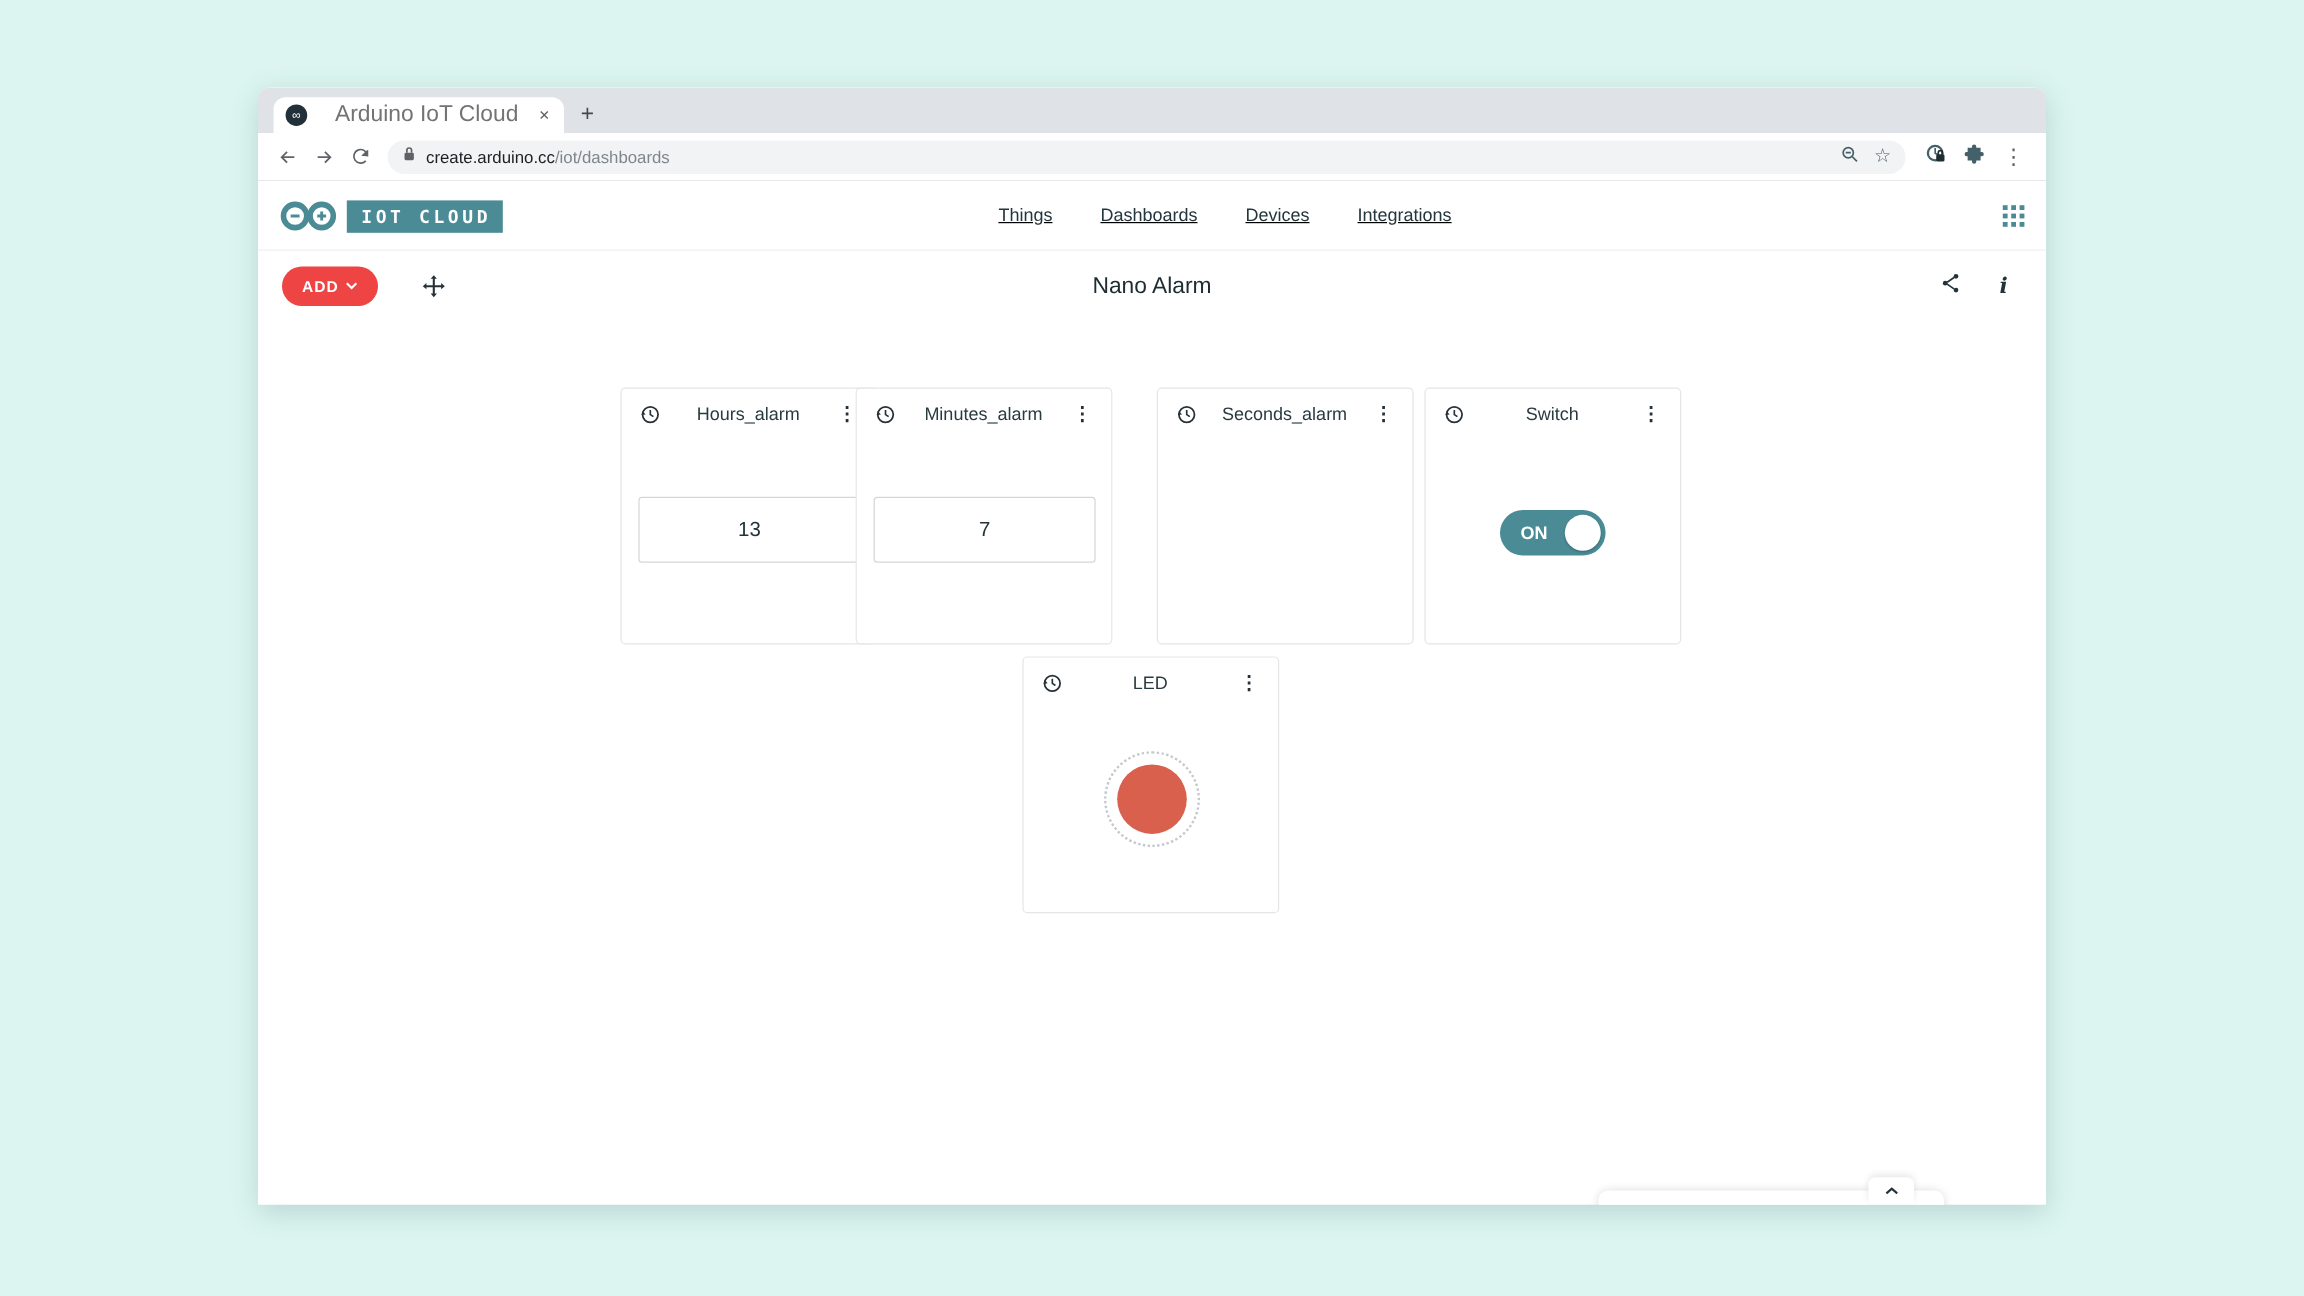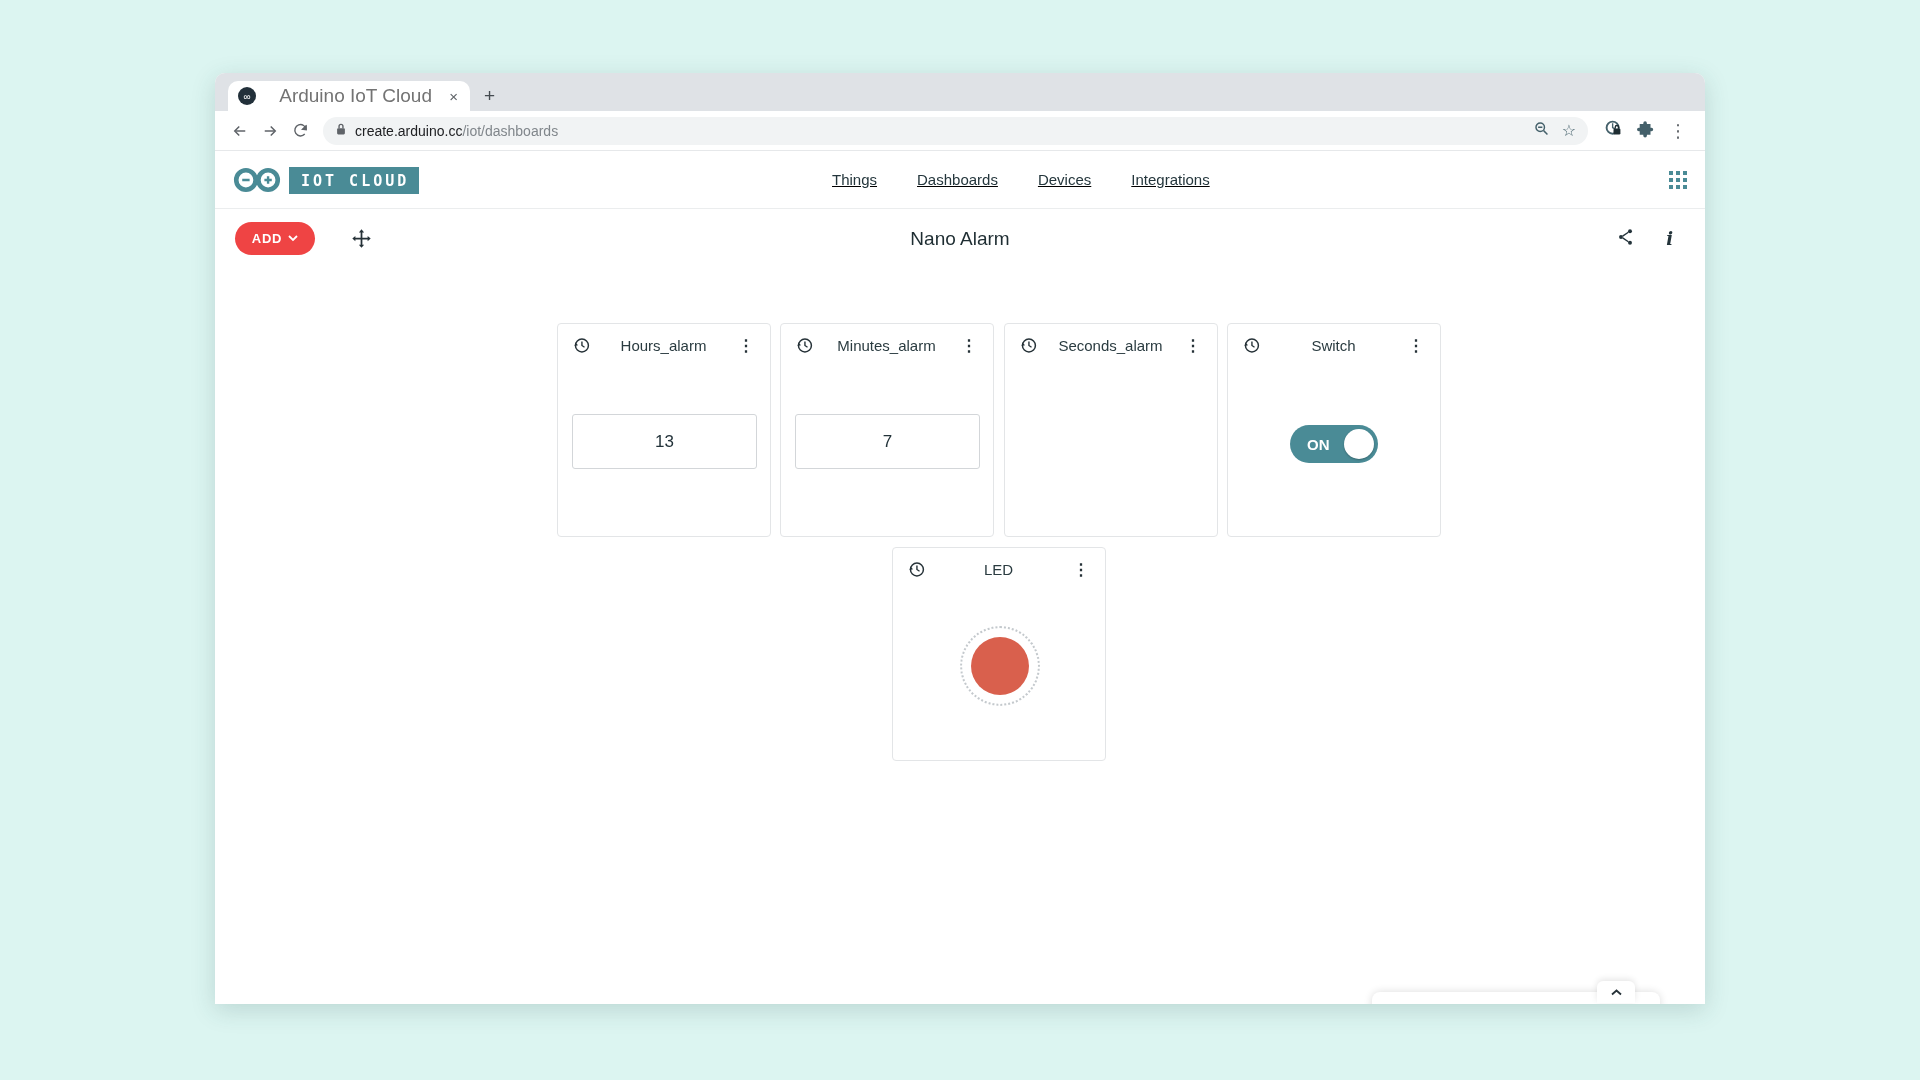--- a/index.html
+++ b/index.html
@@ -51,21 +51,21 @@
   .dash-toolbar { height:59px; background:#fff; display:flex; align-items:center; padding:0 20px; position:relative; }
   .add-btn { width:80px; height:33px; border-radius:17px; background:#ef4444; border:none;
     color:#fff; font-family:"Liberation Sans", sans-serif; font-size:13px; font-weight:bold; letter-spacing:0.8px;
     display:flex; align-items:center; justify-content:center; gap:6px; }
   .move-btn { margin-left:36px; display:flex; align-items:center; }
   .dash-title { position:absolute; left:50%; transform:translateX(-50%); font-size:19px; color:#1e2d32; }
   .dash-right { margin-left:auto; display:flex; align-items:center; gap:32px; padding-right:12px; }
   .info-glyph { font-family:"DejaVu Serif", serif; font-style:italic; font-weight:bold; font-size:18px; color:#23333a; }
 
   
-  .dashboard { position:relative; height:734px; background:#fff;margin-left:40px; }
+  .dashboard { position:relative; height:734px; background:#fff; }
   .card { position:absolute; width:214px; height:214px; background:#fff;
     border:1px solid #e3e5e7; border-radius:4px; }
   .card-header { display:flex; align-items:center; padding:12px 14px 0 14px; }
   .card-title { flex:1; text-align:center; font-size:15px; color:#2a3b40; }
   .kebab { font-size:16px; font-weight:bold; color:#263238; line-height:1; padding:0 2px; }
   .value-box { position:absolute; left:14px; width:185px; top:90px; height:55px;
     border:1px solid #d3d6d9; border-radius:3px; display:flex; align-items:center; justify-content:center;
     font-size:17px; color:#23333a; background:#fff; }
   .switch-toggle { position:absolute; left:50%; transform:translateX(-50%); top:101px;
     width:88px; height:38px; border-radius:19px; background:#4a8b96; display:flex; align-items:center; }
@@ -216,21 +216,21 @@
             <circle cx="11.5" cy="11" r="7.5" fill="none" stroke="#263238" stroke-width="1.7"></circle>
             <path d="M11.5 6.5V11l3 2" fill="none" stroke="#263238" stroke-width="1.6"></path>
             <path d="M4 7.5L3 11.5l4-.7" fill="#263238" stroke="none"></path>
           </svg>
         <span class="card-title">Hours_alarm</span>
         <span class="kebab">⋮</span>
       </div>
       <div class="value-box">13</div>
     </div>
 
-    <div class="card" style="left:525px; top:55px;">
+    <div class="card" style="left:498px; top:55px;">
       <div class="card-header">
         <svg width="19" height="19" viewBox="0 0 22 22">
             <circle cx="11.5" cy="11" r="7.5" fill="none" stroke="#263238" stroke-width="1.7"></circle>
             <path d="M11.5 6.5V11l3 2" fill="none" stroke="#263238" stroke-width="1.6"></path>
             <path d="M4 7.5L3 11.5l4-.7" fill="#263238" stroke="none"></path>
           </svg>
         <span class="card-title">Minutes_alarm</span>
         <span class="kebab">⋮</span>
       </div>
       <div class="value-box">7</div>

